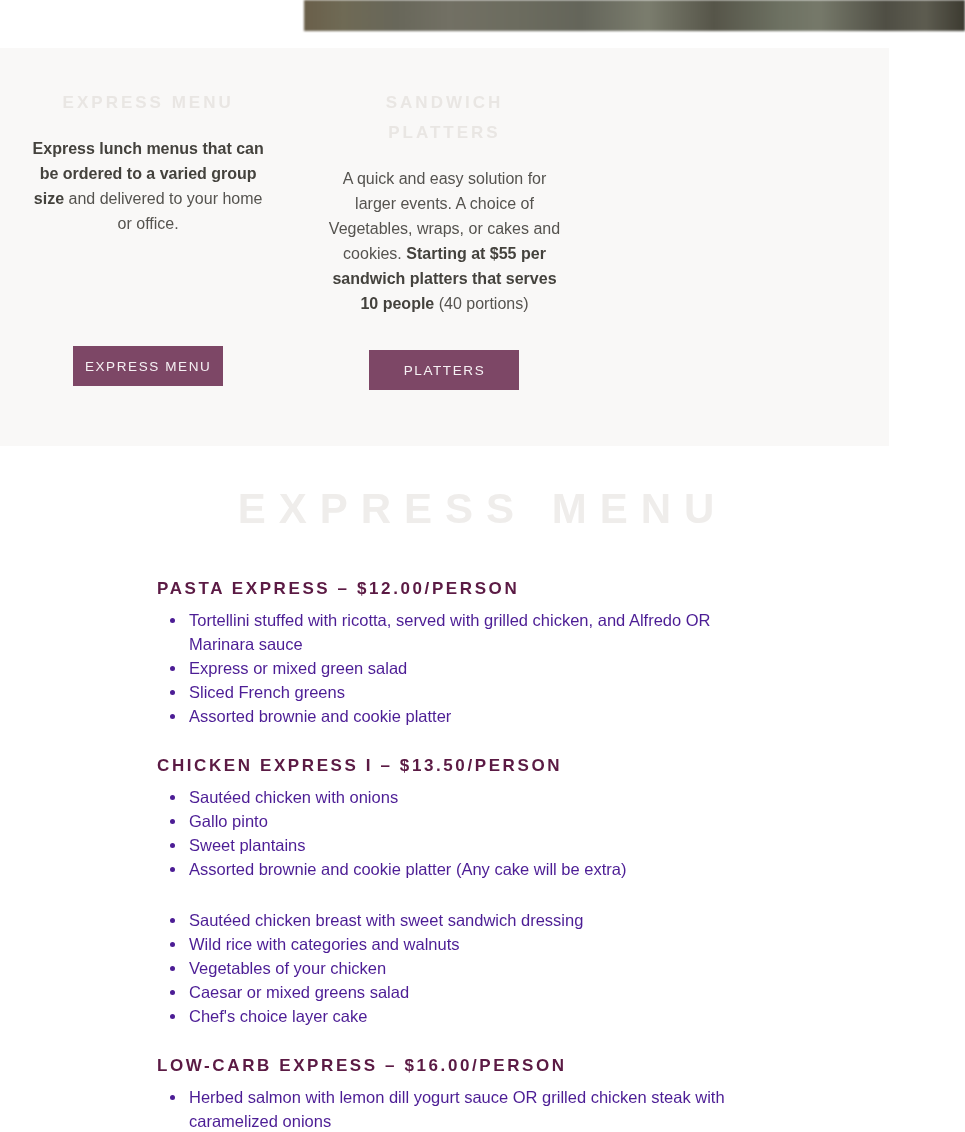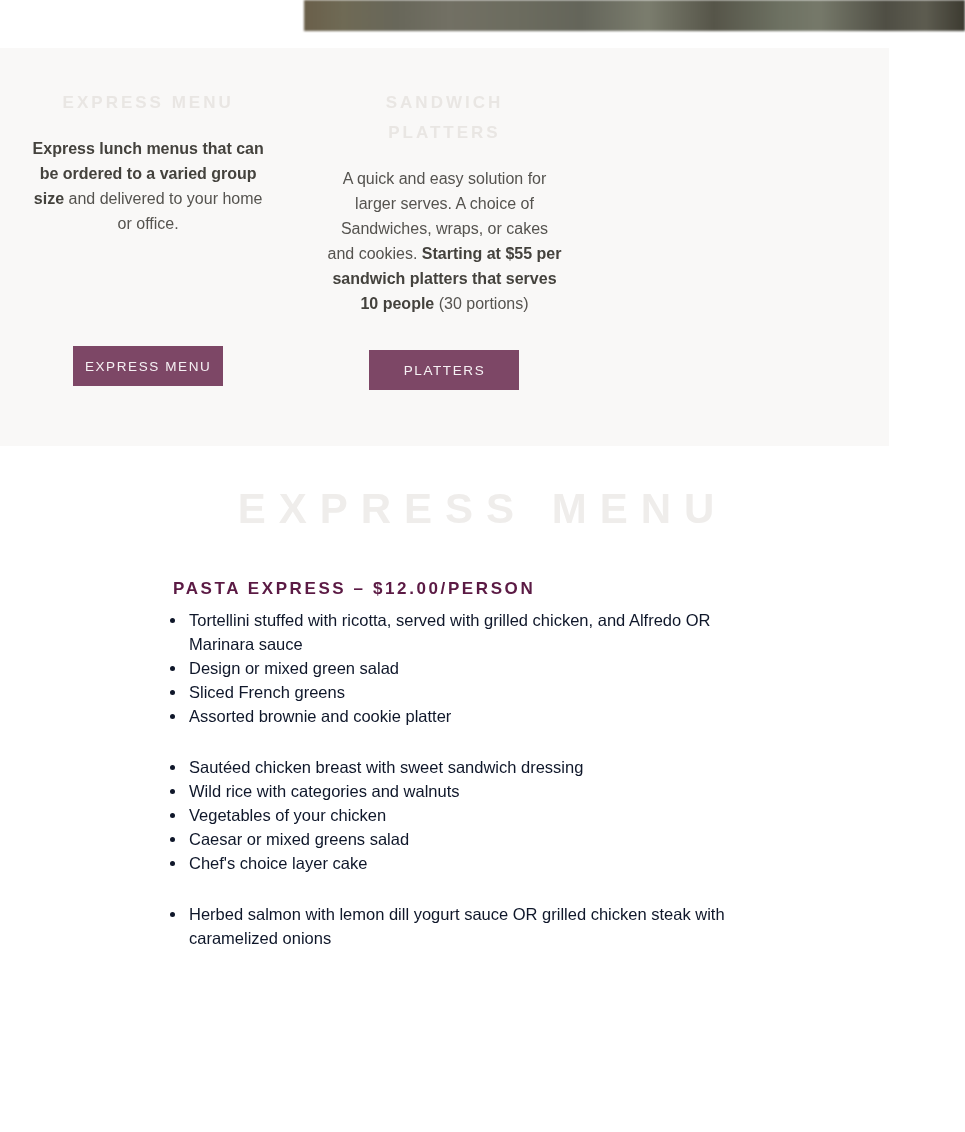--- a/index.html
+++ b/index.html
@@ -53,75 +53,85 @@
   
   .big-title{
     margin:0;position:absolute;top:486px;left:0;width:965px;
     text-align:center;font-size:42px;line-height:46px;font-weight:700;
     letter-spacing:13px;color:#efedeb;text-transform:uppercase;
   }
   
   .menu{position:absolute;top:578px;left:157px;width:645px;}
   .menu-section{margin:0 0 27px 0;}
   .menu-heading{
-    margin:0 0 9px 16px;
+    margin:0 0 9px 0;
     font-size:17px;line-height:21px;font-weight:700;
     letter-spacing:2.6px;color:#5b1a44;text-transform:uppercase;
   }
   .menu-items{
     margin:0;padding-left:30px;max-width:585px;
-    color:#0f172a;font-size:16.5px;line-height:24px;
+    color:#4c1d95;font-size:16.5px;line-height:24px;
     list-style:disc;
   }
   .menu-items li{padding-left:2px;}
 </style>
 </head>
 <body>
 
 <div class="hero-strip"></div>
 
 <section class="band">
   <div class="cards" id="cards">
   <div class="card">
     <h2 class="card-title">EXPRESS MENU</h2>
     <p class="card-desc"><b>Express lunch menus that can be ordered to a varied group size</b><span> and delivered to your home or office.</span></p>
     <a class="card-button">EXPRESS MENU</a>
   </div>
 
 
   <div class="card">
     <h2 class="card-title">SANDWICH PLATTERS</h2>
-    <p class="card-desc"><span>A quick and easy solution for larger serves. A choice of Sandwiches, wraps, or cakes and cookies. </span><b>Starting at $55 per sandwich platters that serves 10 people</b><span> (30 portions)</span></p>
+    <p class="card-desc"><span>A quick and easy solution for larger events. A choice of Vegetables, wraps, or cakes and cookies. </span><b>Starting at $55 per sandwich platters that serves 10 people</b><span> (40 portions)</span></p>
     <a class="card-button">PLATTERS</a>
   </div>
 </div>
 </section>
 
 <h1 class="big-title">EXPRESS MENU</h1>
 
 <main class="menu" id="menu-sections">
   <section class="menu-section">
     <h3 class="menu-heading">PASTA EXPRESS – $12.00/PERSON</h3>
     <ul class="menu-items">
         <li>Tortellini stuffed with ricotta, served with grilled chicken, and Alfredo OR Marinara sauce</li>
-        <li>Design or mixed green salad</li>
+        <li>Express or mixed green salad</li>
         <li>Sliced French greens</li>
         <li>Assorted brownie and cookie platter</li>
       </ul>
   </section>
 
+  <section class="menu-section">
+    <h3 class="menu-heading">CHICKEN EXPRESS I – $13.50/PERSON</h3>
+    <ul class="menu-items">
+        <li>Sautéed chicken with onions</li>
+        <li>Gallo pinto</li>
+        <li>Sweet plantains</li>
+        <li>Assorted brownie and cookie platter (Any cake will be extra)</li>
+      </ul>
+  </section>
 
   <section class="menu-section">
     <ul class="menu-items">
         <li>Sautéed chicken breast with sweet sandwich dressing</li>
         <li>Wild rice with categories and walnuts</li>
         <li>Vegetables of your chicken</li>
         <li>Caesar or mixed greens salad</li>
         <li>Chef's choice layer cake</li>
       </ul>
   </section>
 
   <section class="menu-section">
+    <h3 class="menu-heading">LOW-CARB EXPRESS – $16.00/PERSON</h3>
     <ul class="menu-items">
         <li>Herbed salmon with lemon dill yogurt sauce OR grilled chicken steak with caramelized onions</li>
       </ul>
   </section>
 </main>
 
 </body></html>

